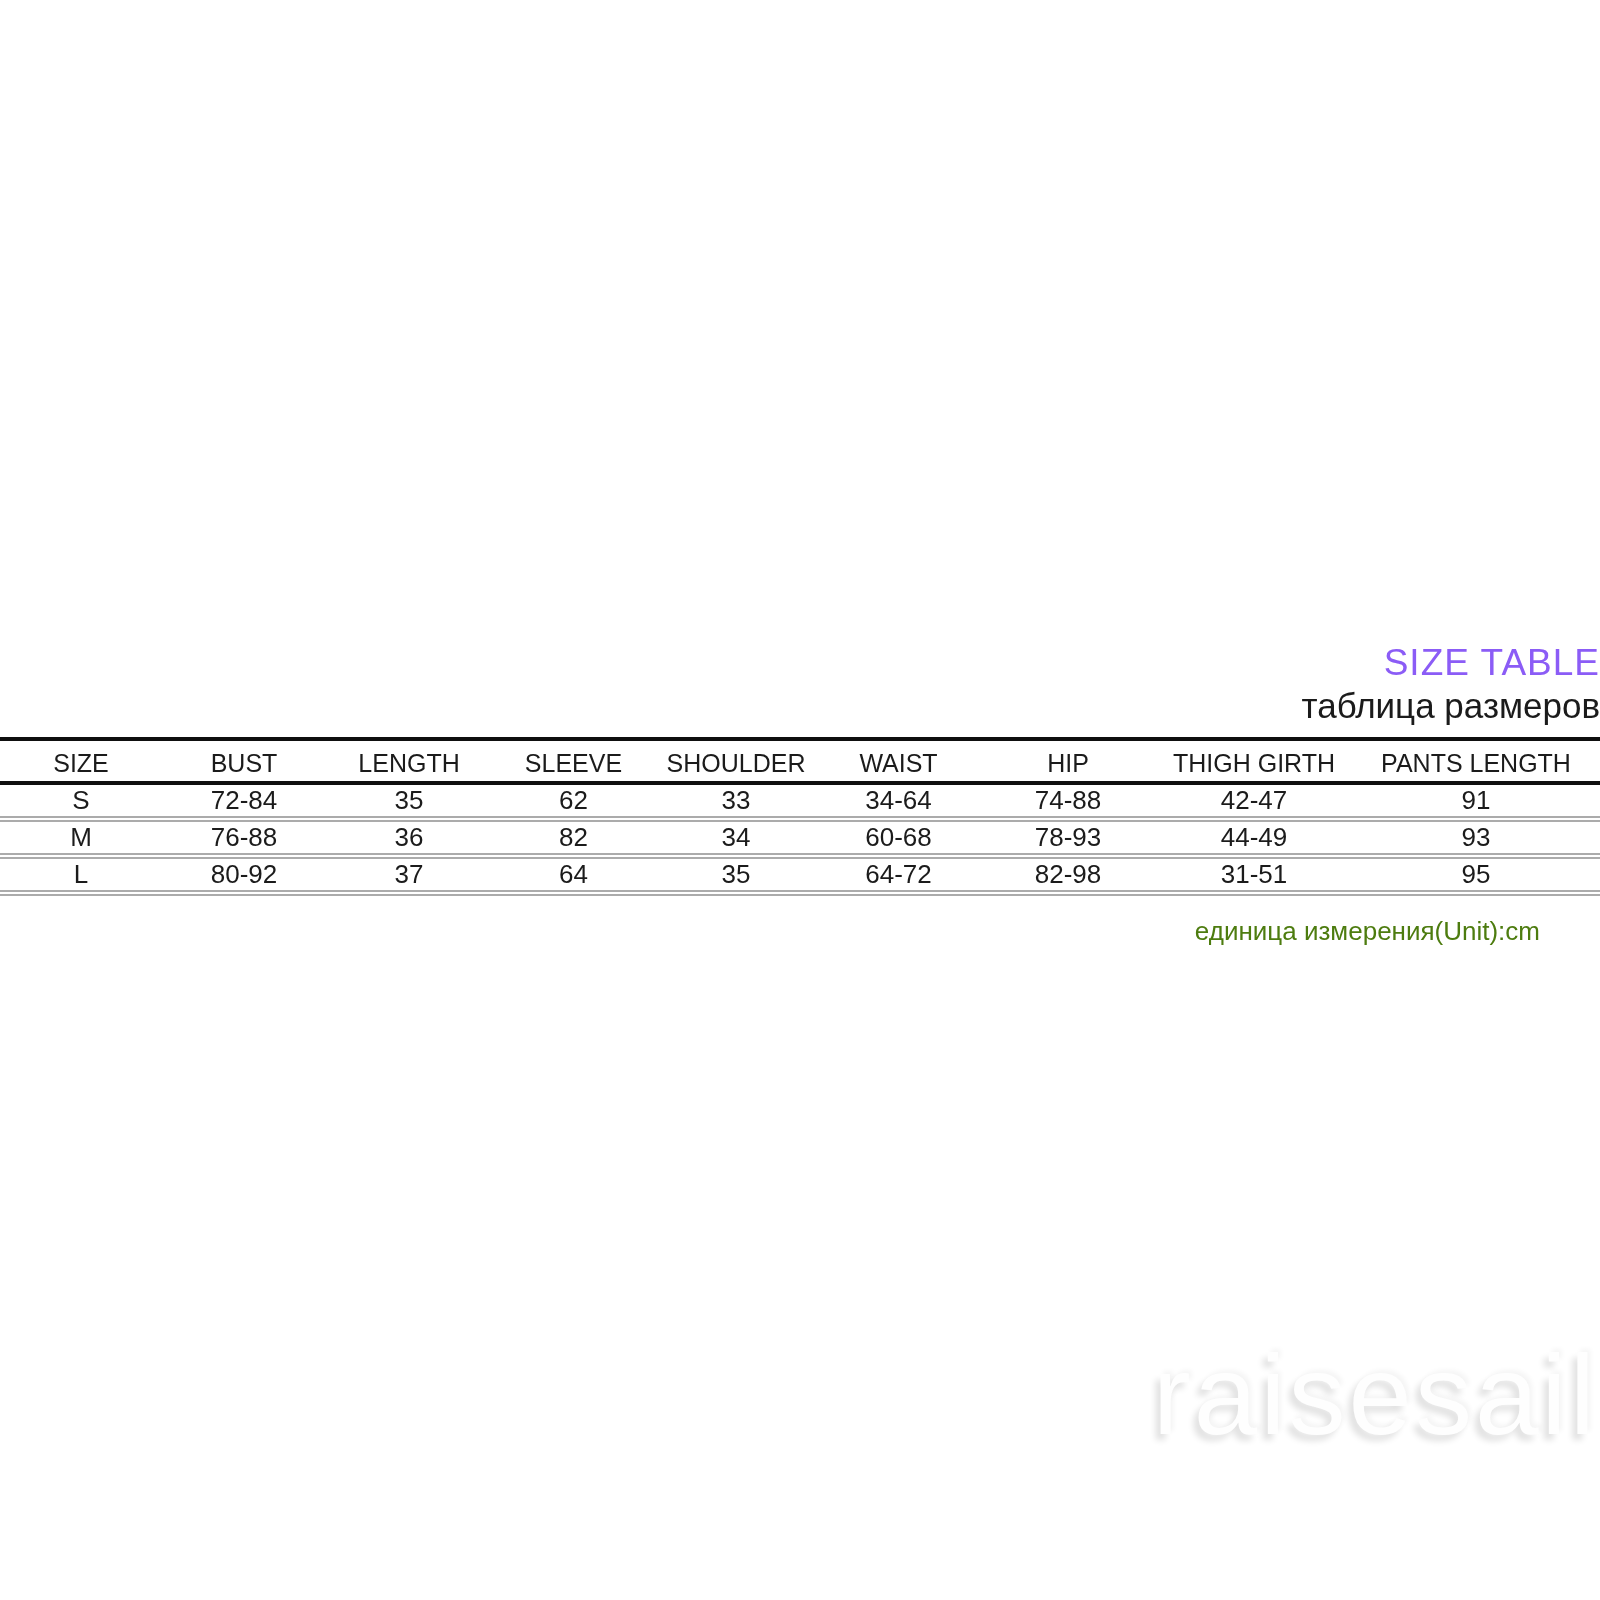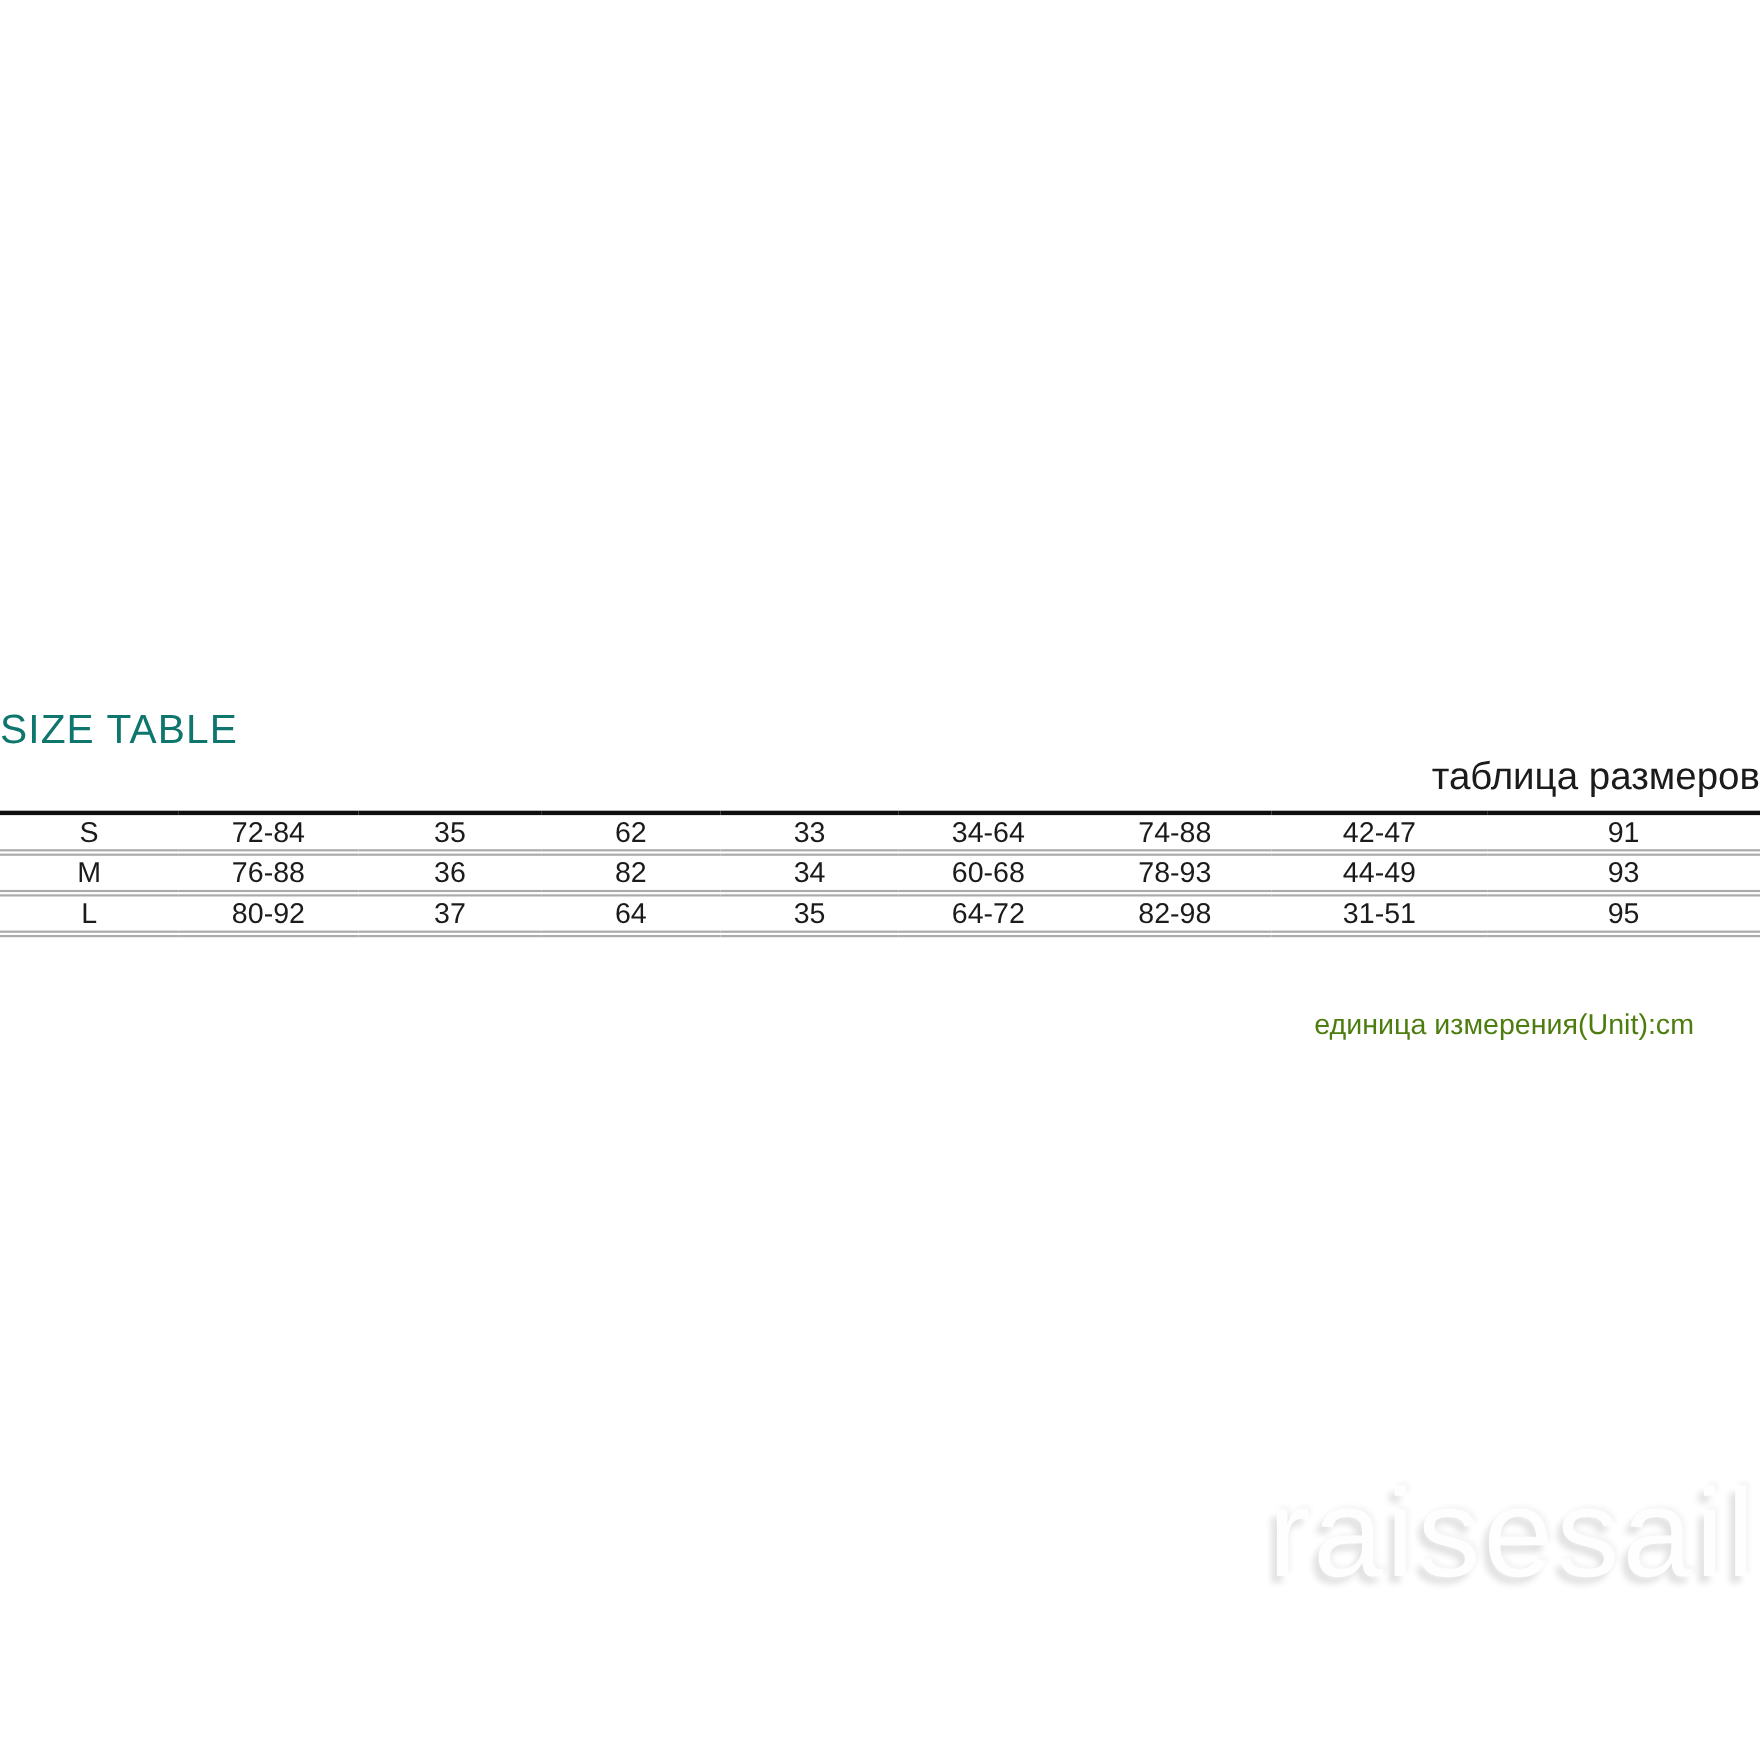--- a/index.html
+++ b/index.html
@@ -13,25 +13,25 @@
     position: relative;
     overflow: hidden;
     font-family: "Liberation Sans", "DejaVu Sans", sans-serif;
     color: #1b1b1b;
   }
   .page-title {
     position: absolute;
     top: 644px;
     left: 0;
     width: 1600px;
-    text-align: left;
+    text-align: right;
     font-size: 37px;
     line-height: 1;
     letter-spacing: 1px;
-    color: #0f766e;
+    color: #8b5cf6;
   }
   .page-subtitle {
     position: absolute;
     top: 688px;
     left: 0;
     width: 1600px;
     text-align: right;
     font-size: 35px;
     line-height: 1;
     color: #1b1b1b;
@@ -108,20 +108,31 @@
       <col style="width:164px">
       <col style="width:166px">
     <col style="width:163px">
       <col style="width:162px">
       <col style="width:163px">
     <col style="width:176px">
       <col style="width:196px">
       <col style="width:248px">
   </colgroup>
   <thead>
+    <tr class="head-en">
+      <th>SIZE</th>
+      <th>BUST</th>
+      <th>LENGTH</th>
+      <th>SLEEVE</th>
+      <th>SHOULDER</th>
+      <th>WAIST</th>
+      <th>HIP</th>
+      <th>THIGH GIRTH</th>
+      <th>PANTS LENGTH</th>
+    </tr>
   </thead>
   <tbody>
     <tr>
       <td>S</td>
       <td>72-84</td>
       <td>35</td>
       <td>62</td>
       <td>33</td>
       <td>34-64</td>
       <td>74-88</td>

